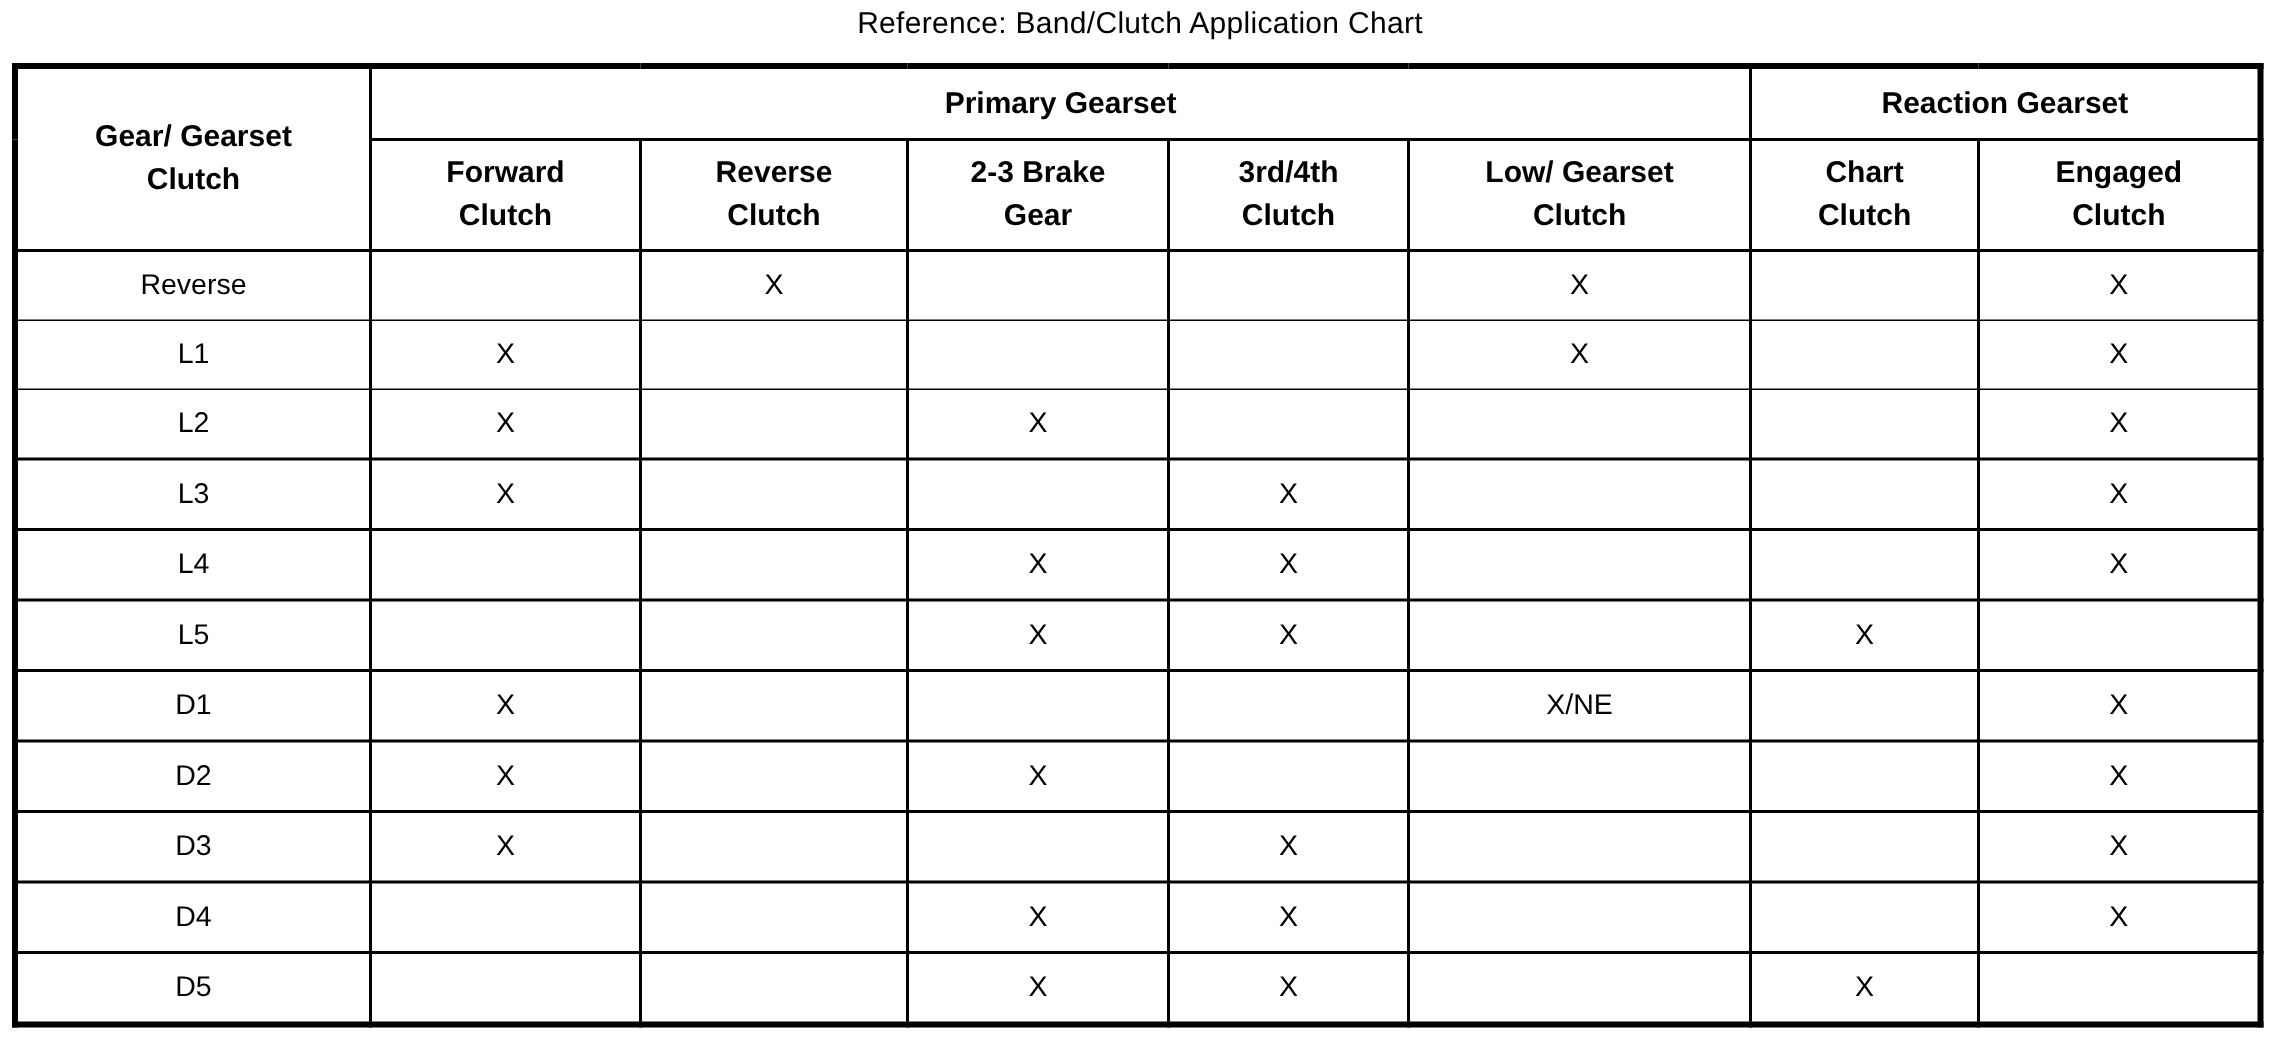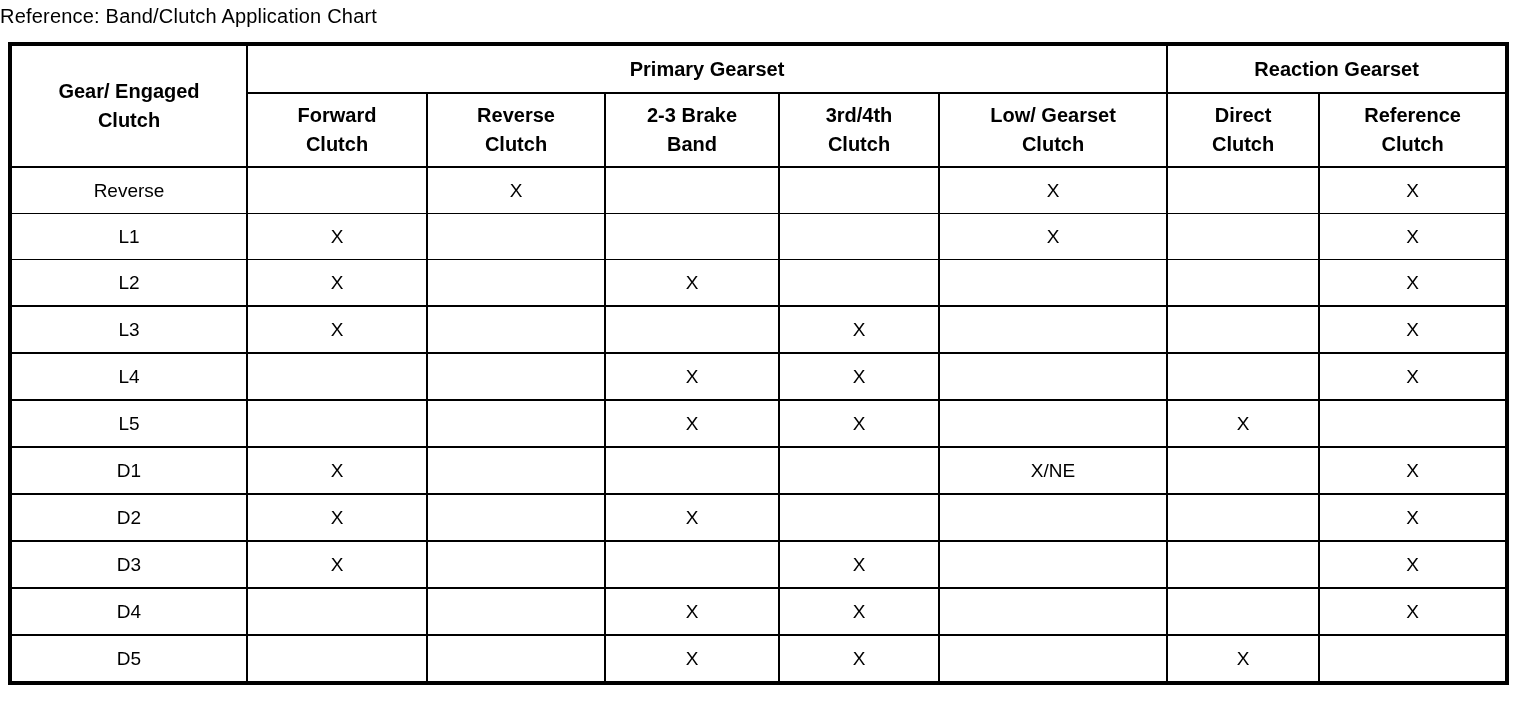--- a/index.html
+++ b/index.html
@@ -11,21 +11,21 @@
     width: 1520px;
     height: 704px;
     font-family: "Liberation Sans", sans-serif;
     color: #000000;
     overflow: hidden;
   }
   .page-title {
     box-sizing: border-box;
     height: 42px;
     padding-top: 5px;
-    text-align: left;
+    text-align: center;
     font-size: 20px;
     letter-spacing: 0.2px;
   }
   table.app-chart {
     border-collapse: collapse;
     table-layout: fixed;
     margin-left: 8px;
     width: 1497px;
     border: 4px solid #000000;
   }
@@ -76,34 +76,34 @@
     <col style="width:178px">
     <col style="width:174px">
     <col style="width:160px">
     <col style="width:228px">
     <col style="width:152px">
     <col style="width:188px">
   </colgroup>
   <thead>
     <tr>
       <th rowspan="2" class="corner-th">
-        <span>Gear/ Engaged</span><br>
+        <span>Gear/ Gearset</span><br>
         <span>Clutch</span>
       </th>
       <th colspan="5" class="group-th">Primary Gearset</th>
       <th colspan="2" class="group-th">Reaction Gearset</th>
     </tr>
     <tr class="colhead-row" id="colhead-row">
         <th><span>Forward</span><br><span>Clutch</span></th>
         <th><span>Reverse</span><br><span>Clutch</span></th>
-        <th><span>2-3 Brake</span><br><span>Band</span></th>
+        <th><span>2-3 Brake</span><br><span>Gear</span></th>
         <th><span>3rd/4th</span><br><span>Clutch</span></th>
         <th><span>Low/ Gearset</span><br><span>Clutch</span></th>
-        <th><span>Direct</span><br><span>Clutch</span></th>
-        <th><span>Reference</span><br><span>Clutch</span></th>
+        <th><span>Chart</span><br><span>Clutch</span></th>
+        <th><span>Engaged</span><br><span>Clutch</span></th>
       </tr>
   </thead>
   <tbody id="chart-body">
       <tr>
         <td>Reverse</td>
         <td></td>
         <td>X</td>
         <td></td>
         <td></td>
         <td>X</td>

